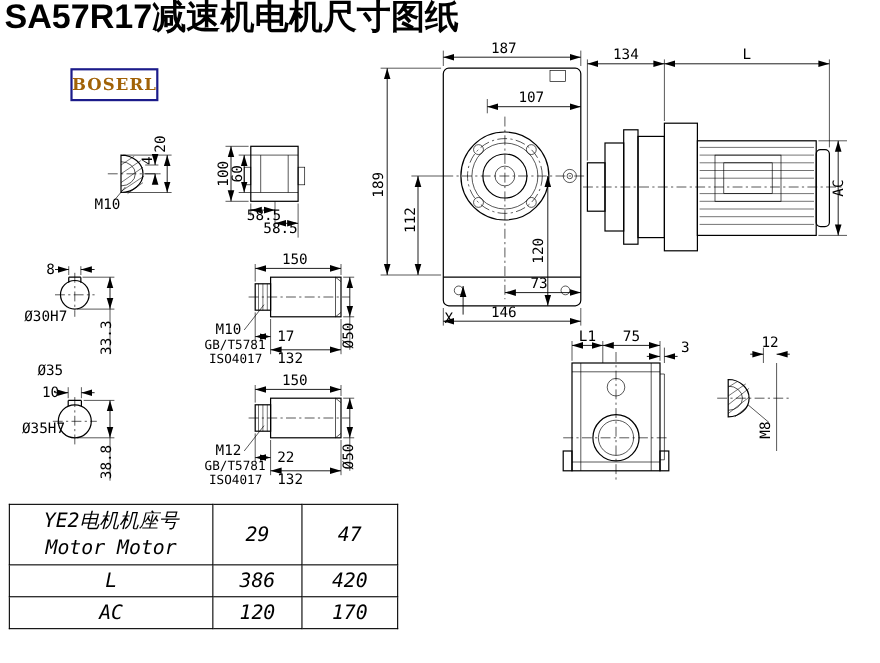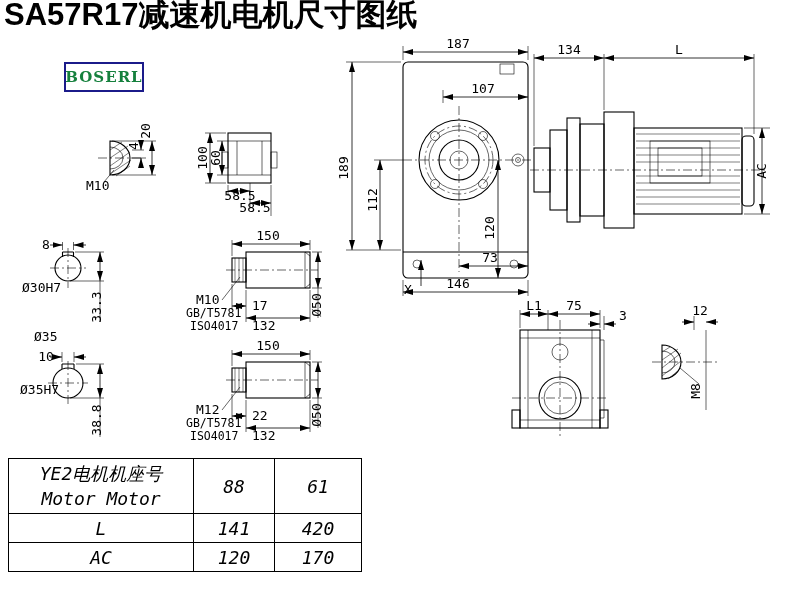--- a/index.html
+++ b/index.html
@@ -2,21 +2,21 @@
 <html><head>
 <meta charset="utf-8">
 <style>
   html,body{margin:0;padding:0;background:#888;}
   .stage{position:relative;width:800px;height:603px;background:#ffffff;overflow:hidden;
          font-family:"DejaVu Sans Mono",monospace;}
   .title{position:absolute;left:4px;top:-6px;margin:0;font-size:31px;font-weight:800;color:#000;
          font-family:"Liberation Sans",sans-serif;letter-spacing:0;white-space:nowrap;}
   .logo{position:absolute;left:64px;top:62px;width:76px;height:26px;border:2px solid #1b1b8a;
         display:flex;align-items:center;justify-content:center;}
-  .logo span{color:#15803d;font:bold 15px "DejaVu Serif",serif;letter-spacing:1px;text-align:right;}
+  .logo span{color:#a16207;font:bold 15px "DejaVu Serif",serif;letter-spacing:1px;text-align:right;}
   svg{position:absolute;left:0;top:0;}
   .ol{stroke:#000;stroke-width:1.1;fill:none}
   .tl{stroke:#000;stroke-width:0.6;fill:none}
   .dl{stroke:#000;stroke-width:0.8;fill:none}
   .cl{stroke:#000;stroke-width:0.6;fill:none;stroke-dasharray:9 3 2 3}
   .hl{stroke:#000;stroke-width:0.5;fill:none}
   .dt{font:13px "DejaVu Sans Mono",monospace;fill:#000;text-anchor:middle}
   .dts{font:11.5px "DejaVu Sans Mono",monospace;fill:#000;text-anchor:middle}
   .ts{text-anchor:start}
   table.mt{position:absolute;left:8px;top:458px;border-collapse:collapse;background:#fff;font-style:italic;}
@@ -239,26 +239,26 @@
     </g>
   </svg>
 
   <table class="mt">
     <tbody>
         <tr class="hr">
       <td class="hcell">
         <div>YE2电机机座号</div>
         <div>Motor Motor</div>
       </td>
-      <td class="v1">88</td>
-      <td class="v2">61</td>
+      <td class="v1">29</td>
+      <td class="v2">47</td>
     </tr>
     <tr class="r">
       <td>L</td>
-      <td>141</td>
+      <td>386</td>
       <td>420</td>
     </tr>
     <tr class="r">
       <td>AC</td>
       <td>120</td>
       <td>170</td>
     </tr>
   </tbody>
     </table>
 

